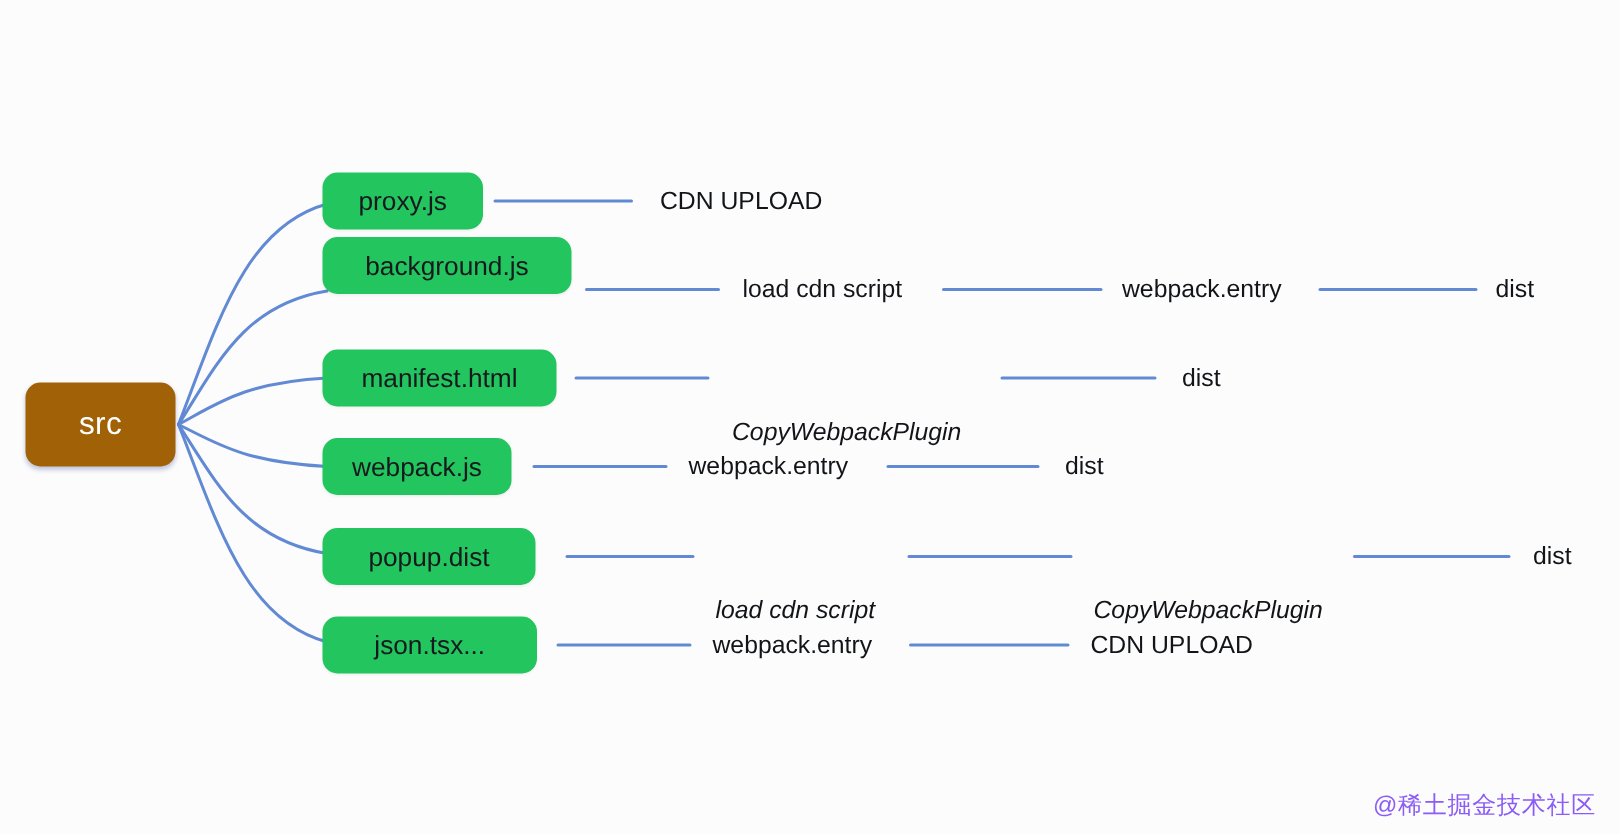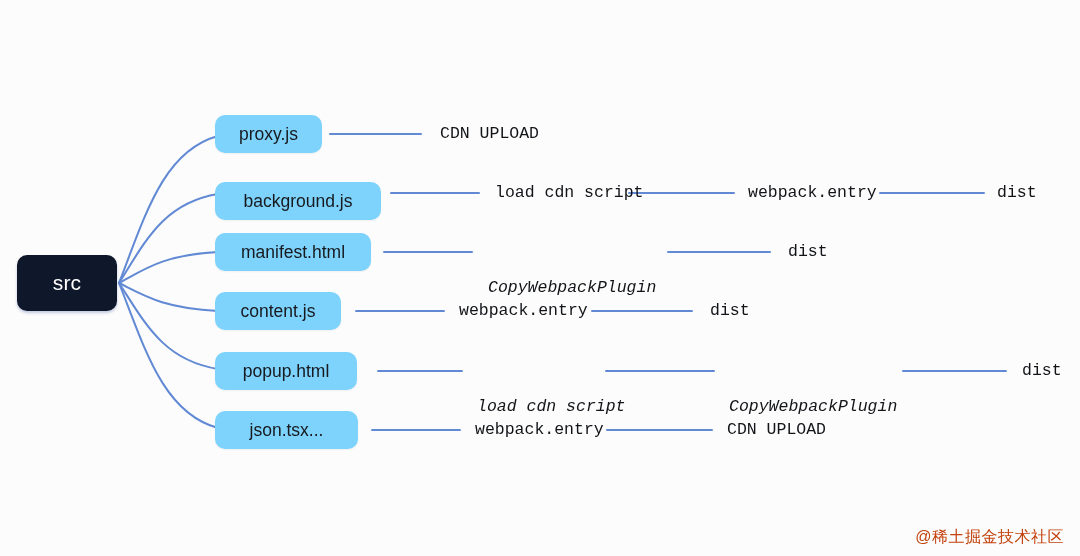--- a/index.html
+++ b/index.html
@@ -28,63 +28,62 @@
     stroke: #6189D4;
     stroke-width: 2;
     stroke-linecap: round;
   }
   .root-node {
     position: absolute;
     left: 17px;
     top: 255px;
     width: 100px;
     height: 56px;
-    background: #0f172a;
+    background: #a16207;
     border-radius: 10px;
     box-shadow: 0 2px 3px rgba(20, 50, 140, 0.25);
     display: flex;
     align-items: center;
     justify-content: center;
     color: #FFFFFF;
     font-size: 21px;
     letter-spacing: 0.2px;
     cursor: pointer;
   }
   .file-node {
     position: absolute;
     height: 38px;
-    background: #7dd3fc;
+    background: #22c55e;
     border-radius: 10px;
     box-shadow: 0 1px 2px rgba(0,0,0,0.05);
     display: flex;
     align-items: center;
     justify-content: center;
     color: #17191E;
     font-size: 17.5px;
     cursor: pointer;
   }
   .step-label {
     position: absolute;
     height: 22px;
     line-height: 22px;
     color: #121418;
     font-size: 16.5px;
     white-space: nowrap;
     cursor: pointer;
-    font-family: Liberation Mono, monospace;
   }
   .step-label.italic {
     font-style: italic;
     margin-top: 36px;
   }
   .watermark {
     position: absolute;
     right: 16px;
     bottom: 8px;
-    color: #c2410c;
+    color: #8b5cf6;
     font-size: 16px;
     letter-spacing: 0.5px;
   }
 </style>
 </head>
 <body>
 
 <div class="stage">
 
   <svg class="edges" viewBox="0 0 1080 556">
@@ -118,41 +117,41 @@
 
   <div class="root-node">
     <span>src</span>
   </div>
 
   <div class="file-node" style="left:215px; top:115px; width:107px;">
     <span>proxy.js</span>
   </div>
   <span class="step-label" style="left:440px; top:123px;">CDN UPLOAD</span>
 
-  <div class="file-node" style="left:215px; top:182px; width:166px;">
+  <div class="file-node" style="left:215px; top:158px; width:166px;">
     <span>background.js</span>
   </div>
   <span class="step-label" style="left:495px; top:182px;">load cdn script</span>
   <span class="step-label" style="left:748px; top:182px;">webpack.entry</span>
   <span class="step-label" style="left:997px; top:182px;">dist</span>
 
   <div class="file-node" style="left:215px; top:233px; width:156px;">
     <span>manifest.html</span>
   </div>
   <span class="step-label italic" style="left:488px; top:241px;">CopyWebpackPlugin</span>
   <span class="step-label" style="left:788px; top:241px;">dist</span>
 
   <div class="file-node" style="left:215px; top:292px; width:126px;">
-    <span>content.js</span>
+    <span>webpack.js</span>
   </div>
   <span class="step-label" style="left:459px; top:300px;">webpack.entry</span>
   <span class="step-label" style="left:710px; top:300px;">dist</span>
 
   <div class="file-node" style="left:215px; top:352px; width:142px;">
-    <span>popup.html</span>
+    <span>popup.dist</span>
   </div>
   <span class="step-label italic" style="left:477px; top:360px;">load cdn script</span>
   <span class="step-label italic" style="left:729px; top:360px;">CopyWebpackPlugin</span>
   <span class="step-label" style="left:1022px; top:360px;">dist</span>
 
   <div class="file-node" style="left:215px; top:411px; width:143px;">
     <span>json.tsx...</span>
   </div>
   <span class="step-label" style="left:475px; top:419px;">webpack.entry</span>
   <span class="step-label" style="left:727px; top:419px;">CDN UPLOAD</span>

